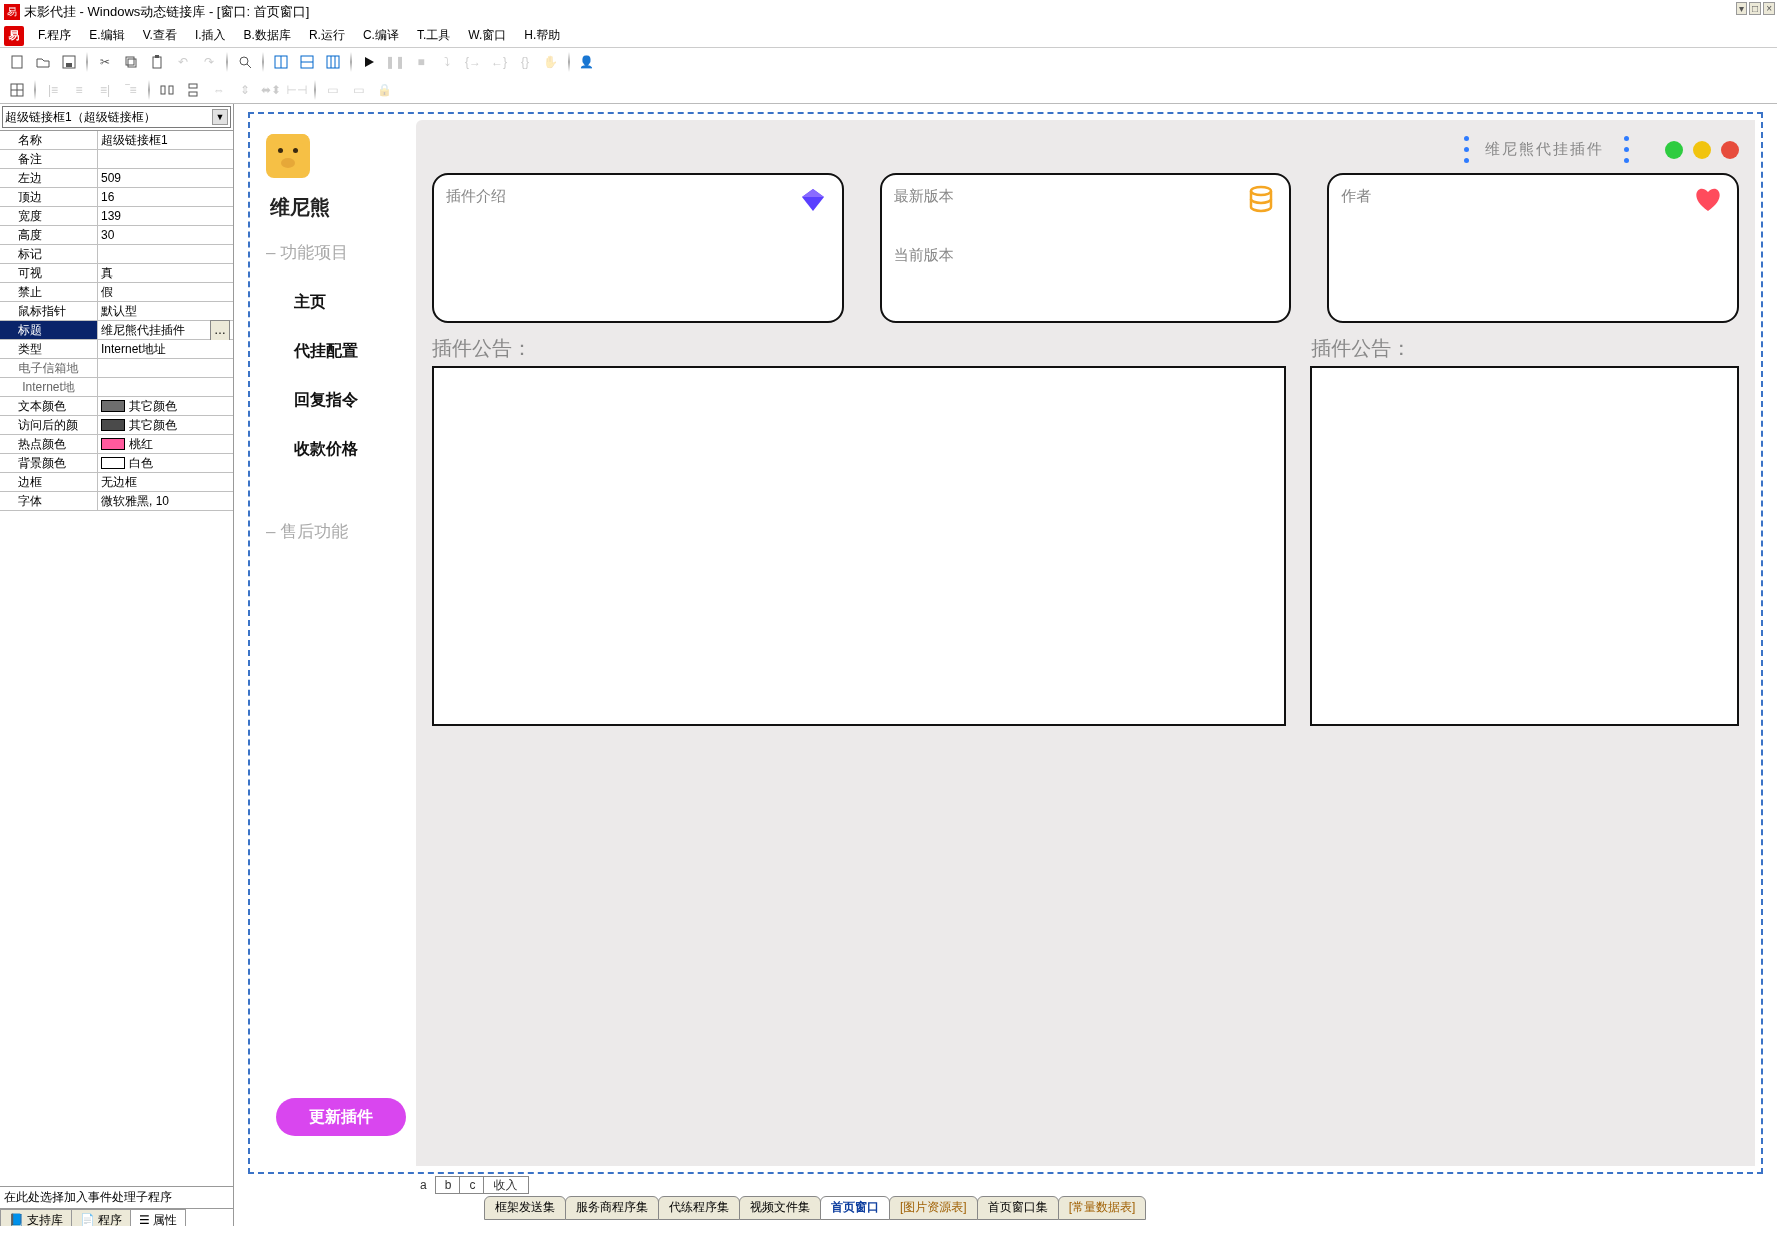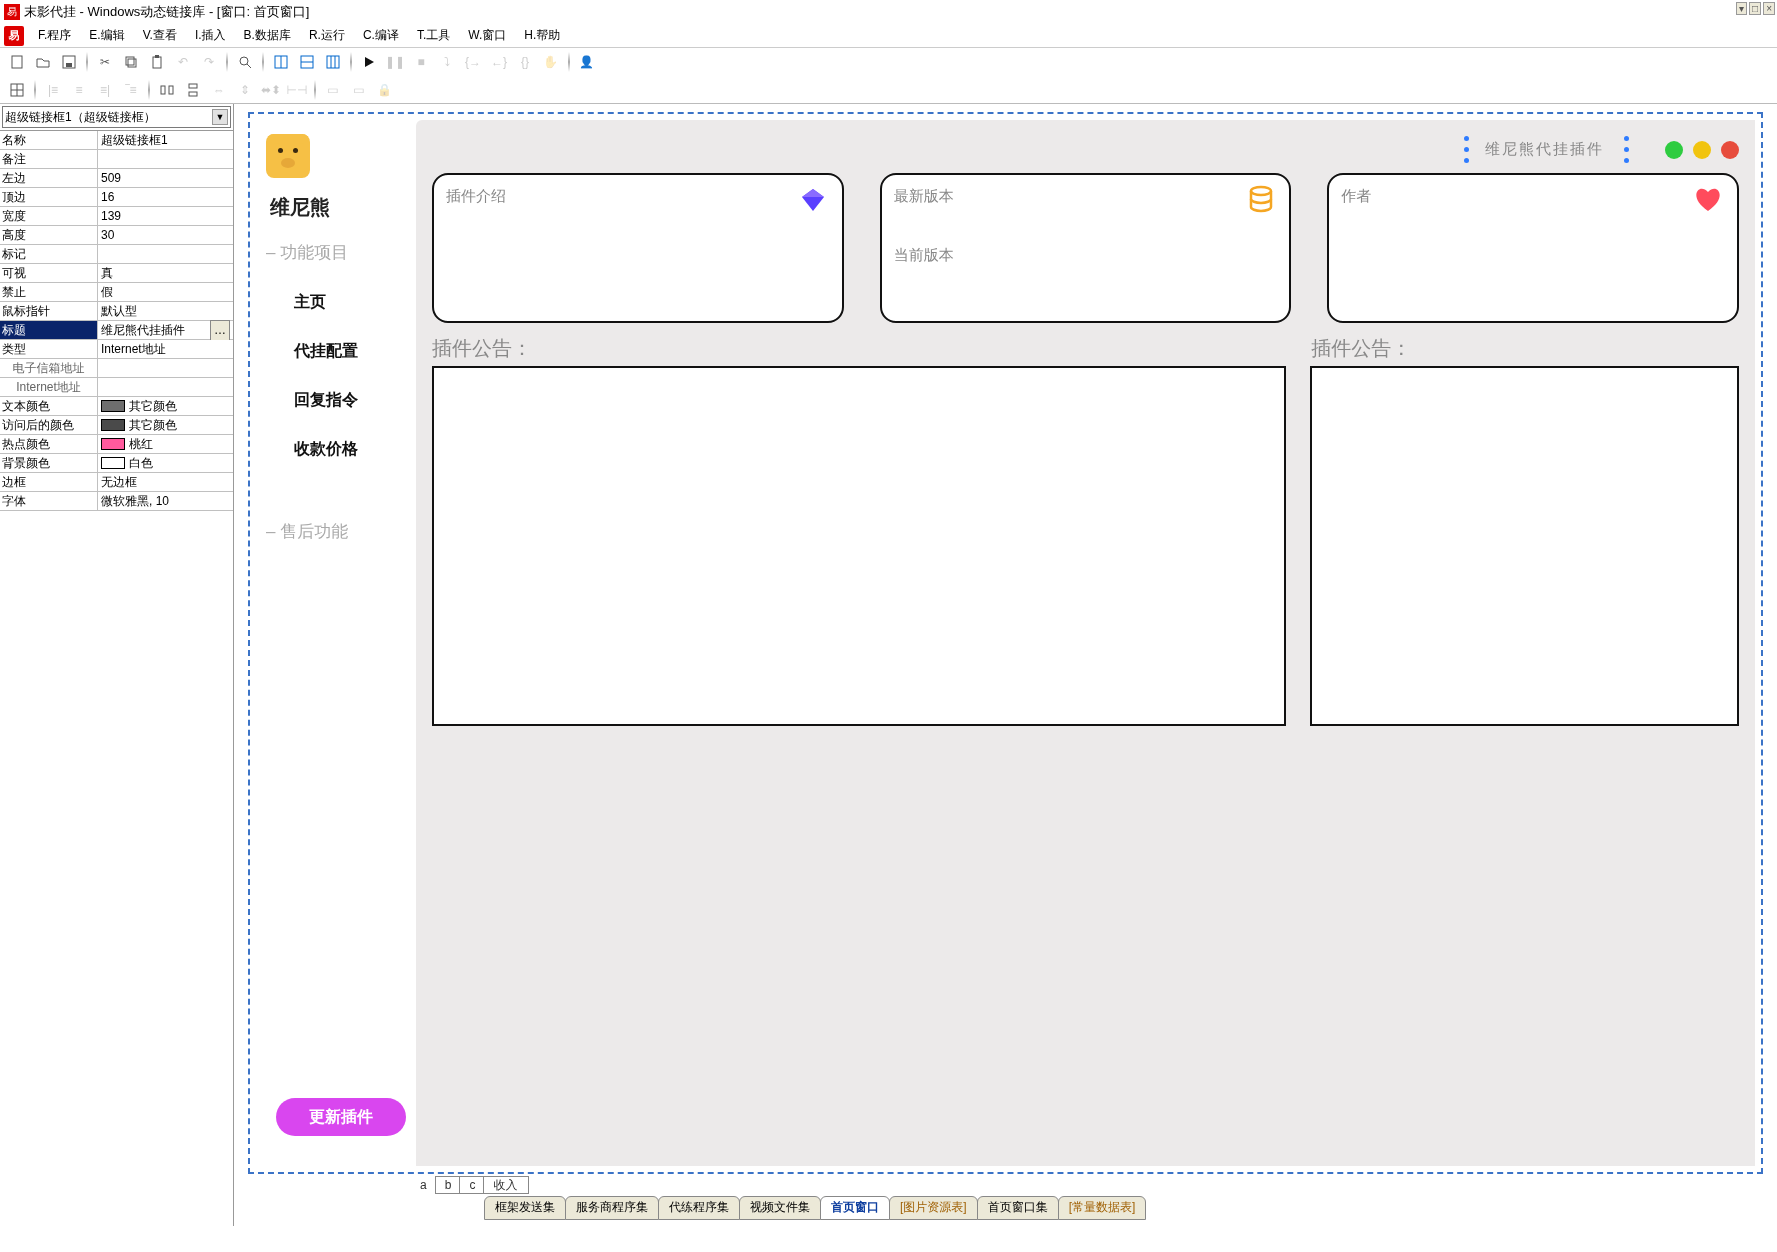--- a/index.html
+++ b/index.html
@@ -14,21 +14,21 @@
 .tb.dis{opacity:.3;}
 .tb.sep{width:2px;background:linear-gradient(#fff,#aaa,#fff);margin:0 4px;height:20px;}
 .toolbar2 { height:28px; display:flex; align-items:center; padding:0 4px; border-bottom:1px solid #bbb;}
 .main { display:flex; height:calc(100vh - 130px); }
 .leftpane { width:234px; display:flex;flex-direction:column; border-right:1px solid #999;}
 .lp-top{flex:1;display:flex;flex-direction:column;}
 .combo{border:1px solid #7a7a7a;height:22px;font-size:12px;padding:0 2px;display:flex;align-items:center;justify-content:space-between;margin:2px;background:#fff;}
 .combo .arrow{width:16px;height:16px;background:#e1e1e1;border:1px solid #999;display:flex;align-items:center;justify-content:center;font-size:9px;}
 .propgrid{flex:1;overflow:auto;font-size:12px;border-top:1px solid #999;}
 .prow{display:flex;height:19px;line-height:19px;border-bottom:1px solid #c0c0c0;}
-.prow .k{width:98px;padding:0 2px;border-right:1px solid #c0c0c0;background:#fff;}
+.prow .k{width:98px;padding:0 18px;border-right:1px solid #c0c0c0;background:#fff;}
 .prow .v{flex:1;padding:0 3px;background:#fff;display:flex;align-items:center;gap:4px;}
 .prow.sel .k{background:#0a246a;color:#fff;}
 .prow .k.center{text-align:center;color:#666;}
 .cswatch{width:24px;height:12px;border:1px solid #000;display:inline-block;}
 .lp-bottom{height:40px;border-top:1px solid #999;font-size:12px;}
 .lp-bottom .hint{padding:2px 4px;}
 .lp-tabs{display:flex;height:22px;border-top:1px solid #999;}
 .lp-tab{padding:2px 8px;border:1px solid #999;border-bottom:none;background:#ece9d8;display:flex;align-items:center;gap:3px;cursor:pointer;font-size:12px;margin-right:-1px;}
 .rightpane{flex:1;background:#fff;position:relative;overflow:hidden;}
 .canvas{position:absolute;left:14px;top:8px;right:14px;height:calc(100% - 60px);border:2px dashed #3b73c7;background:#fff;}
@@ -312,20 +312,37 @@
         <div class="prow">
             <div class="k">边框</div>
             <div class="v">无边框</div>
           </div>
         <div class="prow">
             <div class="k">字体</div>
             <div class="v">微软雅黑, 10</div>
           </div>
       </div>
     </div>
+    <div class="lp-bottom">
+      <div class="hint">在此处选择加入事件处理子程序</div>
+      <div class="lp-tabs">
+        <div class="lp-tab">
+            <span>📘</span>
+            <span>支持库</span>
+          </div>
+        <div class="lp-tab">
+            <span>📄</span>
+            <span>程序</span>
+          </div>
+        <div class="lp-tab" style="background:#fff">
+            <span>☰</span>
+            <span>属性</span>
+          </div>
+      </div>
+    </div>
   </div>
 
   <div class="rightpane">
     <div class="canvas">
       <div class="designer">
         <div class="d-side">
           <div class="bear">
               <div class="face">
                 <div class="eye l"></div>
                 <div class="eye r"></div>

